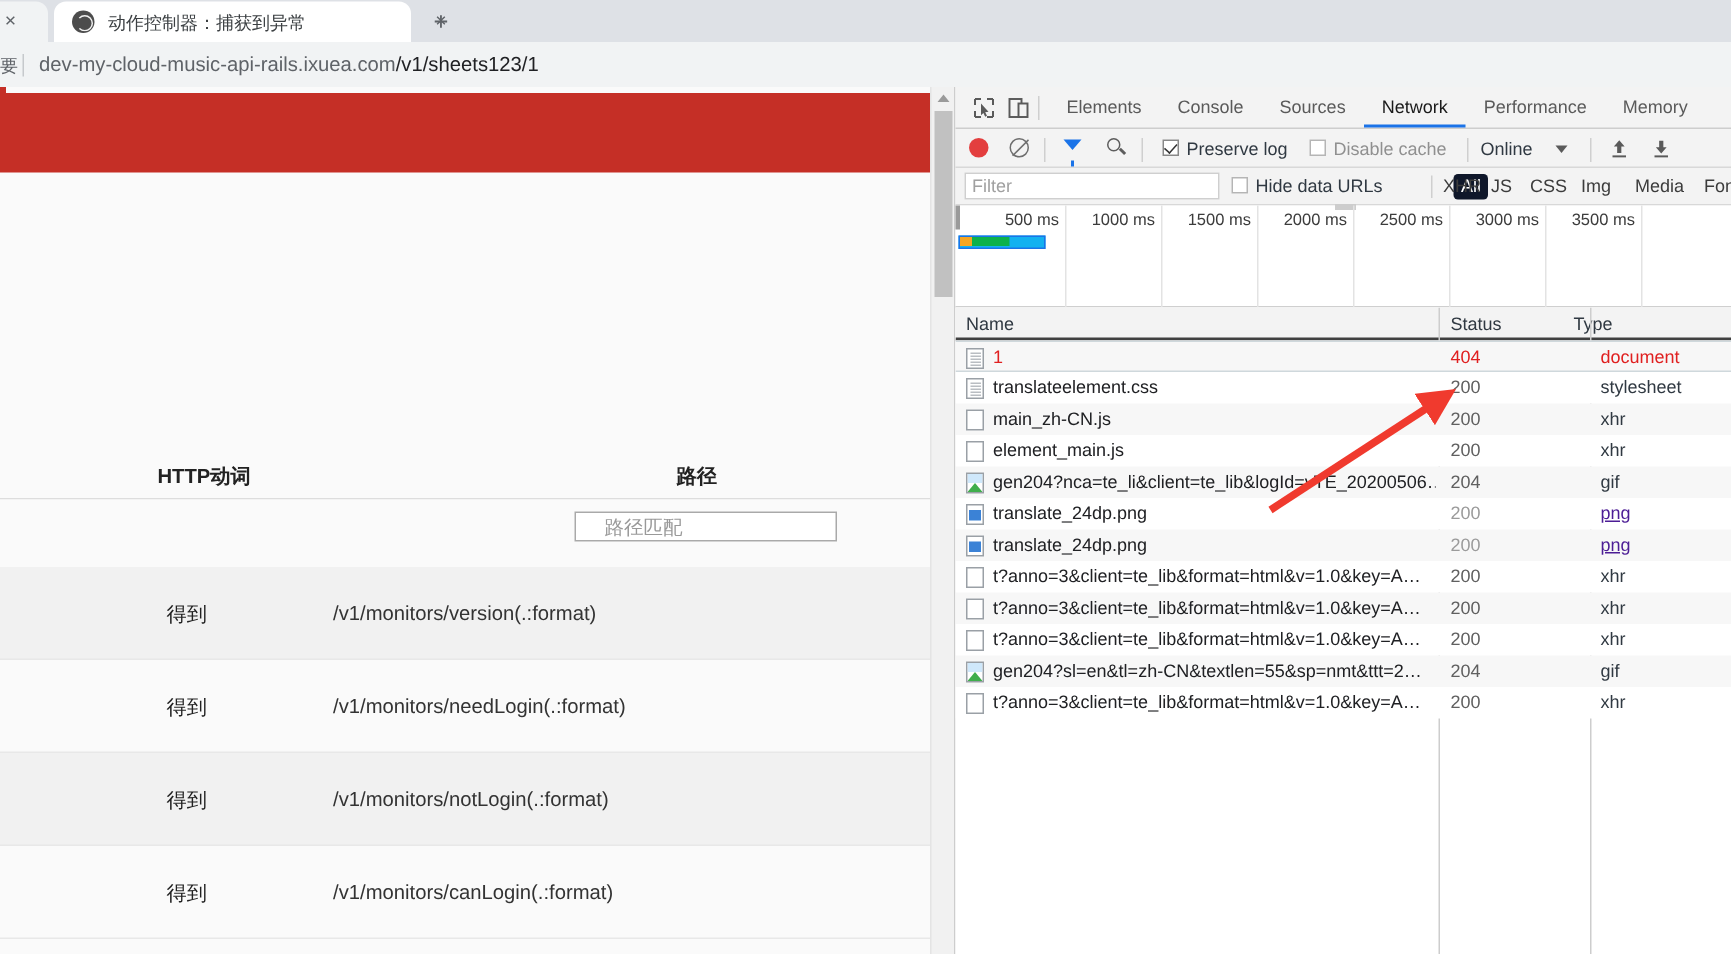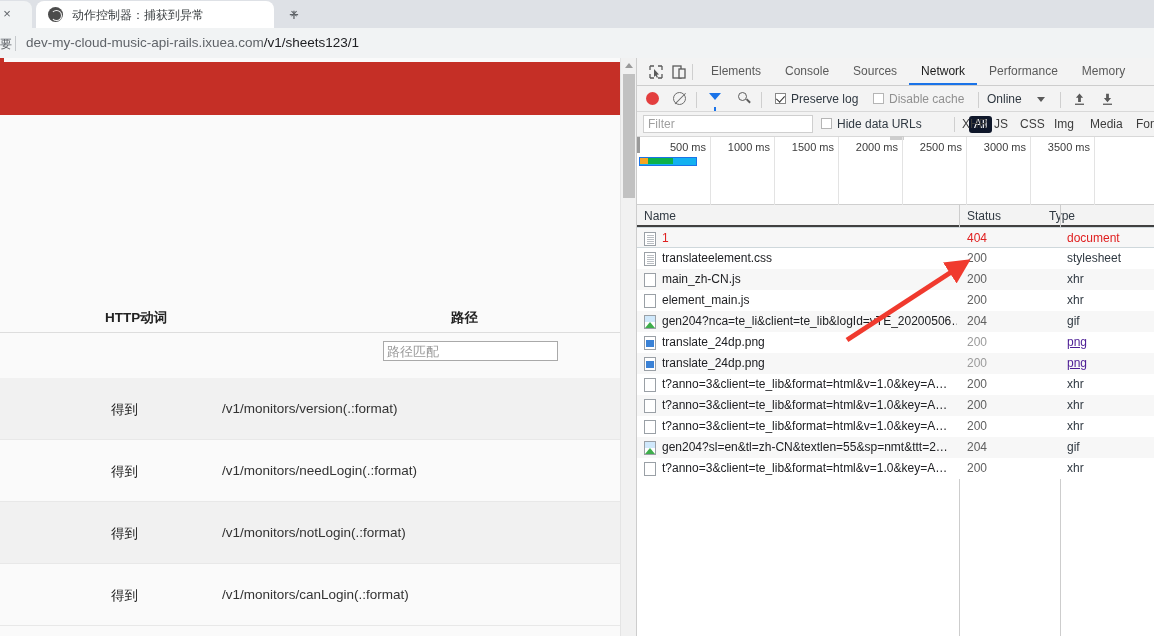--- a/index.html
+++ b/index.html
@@ -91,21 +91,21 @@
     position:absolute;left:451px;top:5px;font-size:13.5px;font-weight:bold;color:#222;
   }
 
   .routes-searchrow{
     position:absolute;left:0;top:275px;width:620px;height:45px;
     background:#fafafa;
   }
   .path-match-input{
     position:absolute;left:383px;top:8px;width:175px;height:20px;
     border:1px solid #a9a9a9;background:#fff;border-radius:0;
-    font-family:inherit;font-size:13px;color:#222;padding:0 3px;box-sizing:border-box;
+    font-family:inherit;font-size:13px;color:#222;padding:0 19px;box-sizing:border-box;
   }
   .path-match-input::placeholder{color:#999;}
 
   .routes-body{position:absolute;left:0;top:320px;width:620px;}
   .route-row{
     position:relative;width:620px;height:62px;
     border-bottom:1px solid #e8e8e8;box-sizing:border-box;
   }
   .route-row.odd{background:#f1f1f1;}
   .route-row.even{background:#fafafa;}

